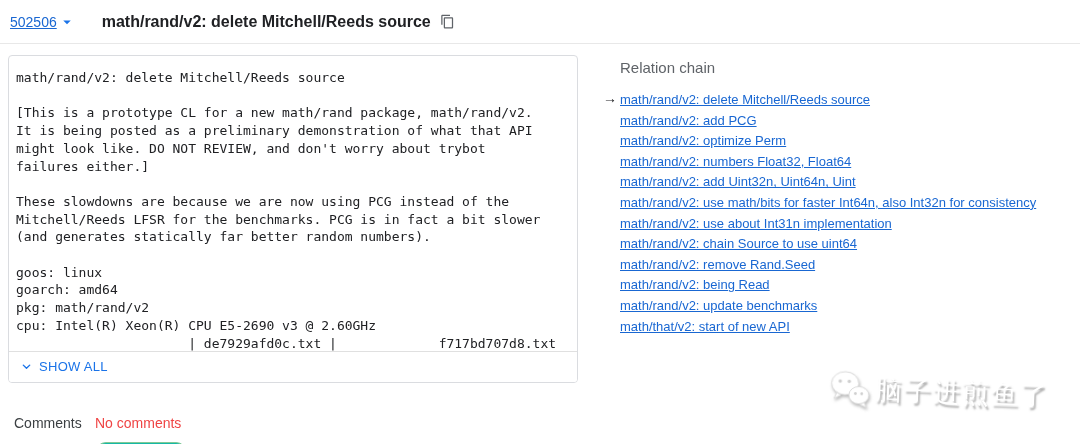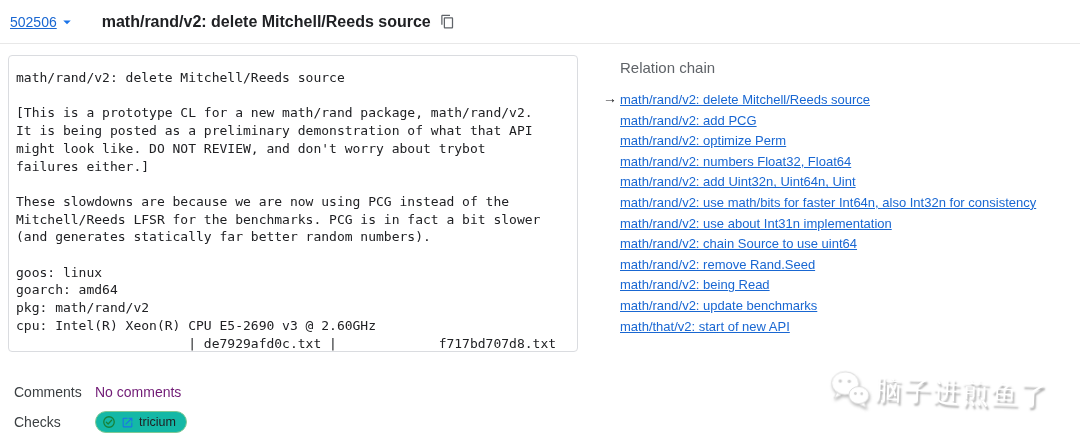--- a/index.html
+++ b/index.html
@@ -83,21 +83,21 @@
 
   .meta { margin-top: 32px; padding-left: 6px; }
   .meta-row {
     display: flex;
     align-items: center;
     margin-bottom: 11px;
     font-size: 14px;
     color: #3c4043;
   }
   .meta-label { width: 81px; flex: none; }
-  .meta-value { color: #701a75; }
+  .meta-value { color: #ef4444; }
 
   .checks-chip {
     display: inline-flex;
     align-items: center;
     gap: 5px;
     border: 1px solid #81c995;
     border-radius: 12px;
     padding: 3px 10px 3px 6px;
     background: #14b8a6;
     cursor: pointer;
@@ -191,20 +191,28 @@
 
 These slowdowns are because we are now using PCG instead of the
 Mitchell/Reeds LFSR for the benchmarks. PCG is in fact a bit slower
 (and generates statically far better random numbers).
 
 goos: linux
 goarch: amd64
 pkg: math/rand/v2
 cpu: Intel(R) Xeon(R) CPU E5-2690 v3 @ 2.60GHz
                       | de7929afd0c.txt |             f717bd707d8.txt</pre>
+      <div class="show-all-row">
+        <span>
+          <svg width="11" height="11" viewBox="0 0 24 24" fill="none" stroke="#1a73e8" stroke-width="3" stroke-linecap="round" stroke-linejoin="round">
+              <polyline points="5 9 12 16 19 9"></polyline>
+            </svg>
+        </span>
+        <span>SHOW ALL</span>
+      </div>
     </div>
 
     <div class="meta">
       <div class="meta-row">
         <span class="meta-label">Comments</span>
         <span class="meta-value">No comments</span>
       </div>
       <div class="meta-row">
         <span class="meta-label">Checks</span>
         <span class="checks-chip">

